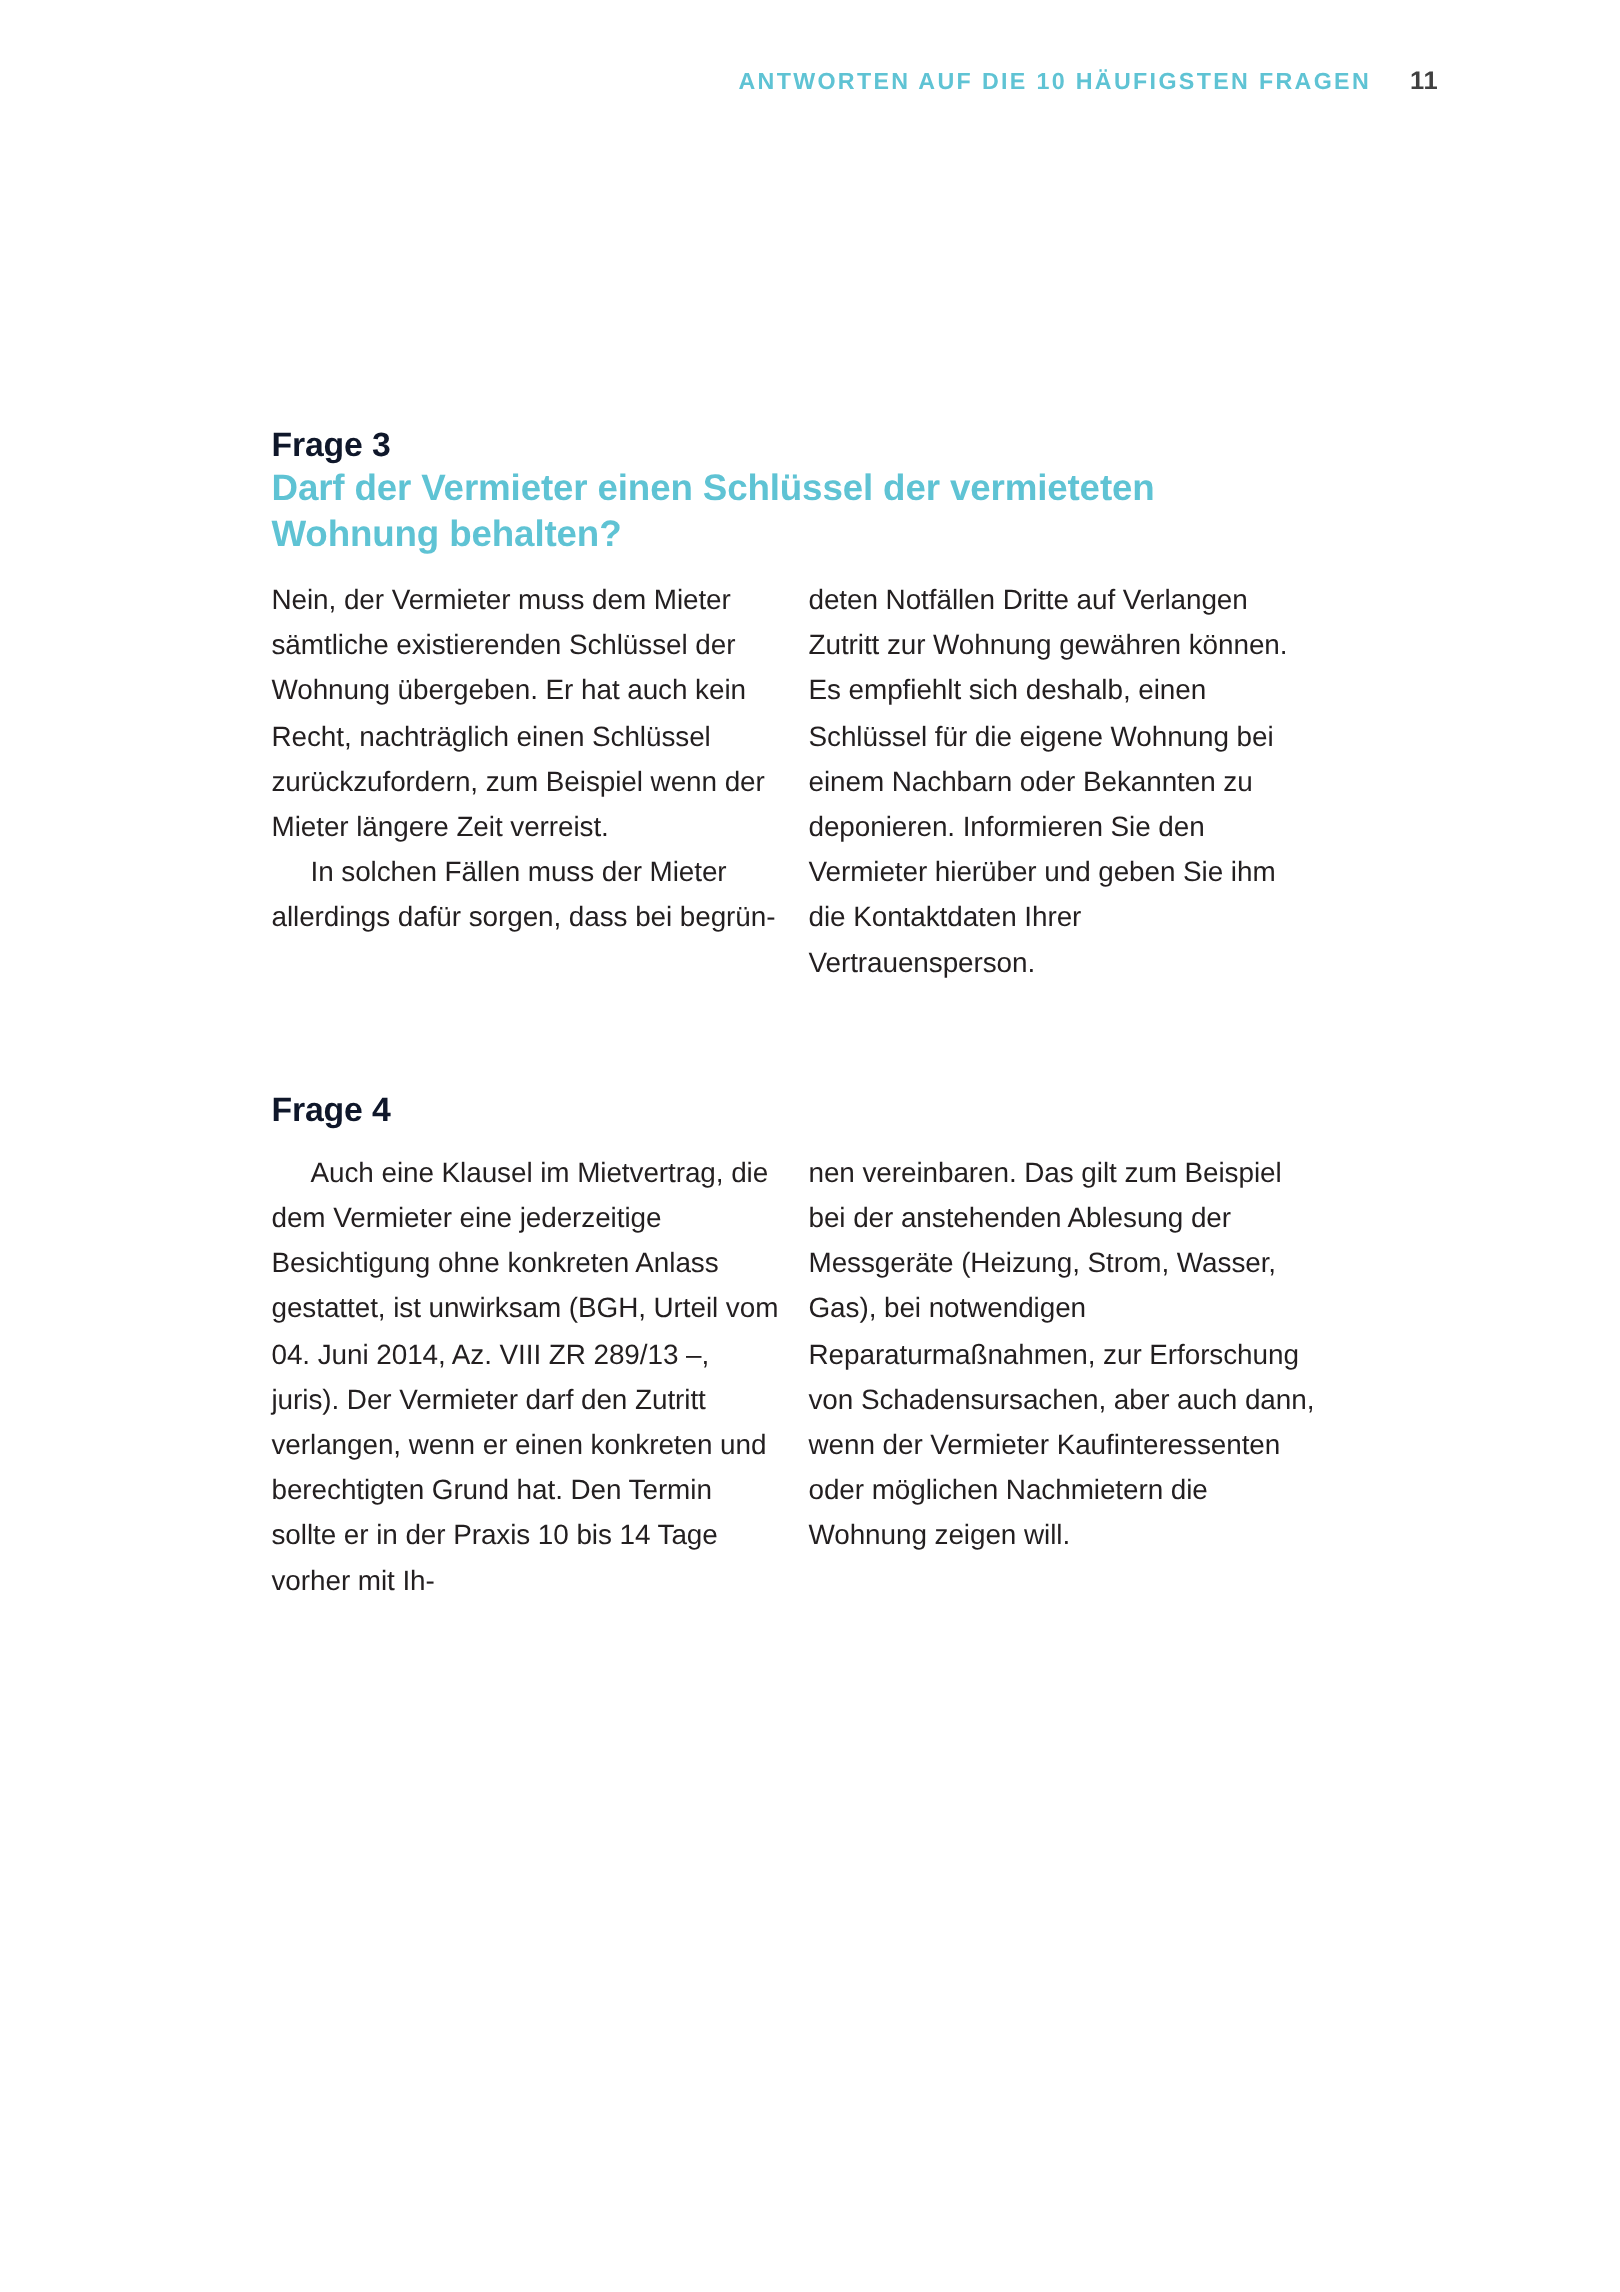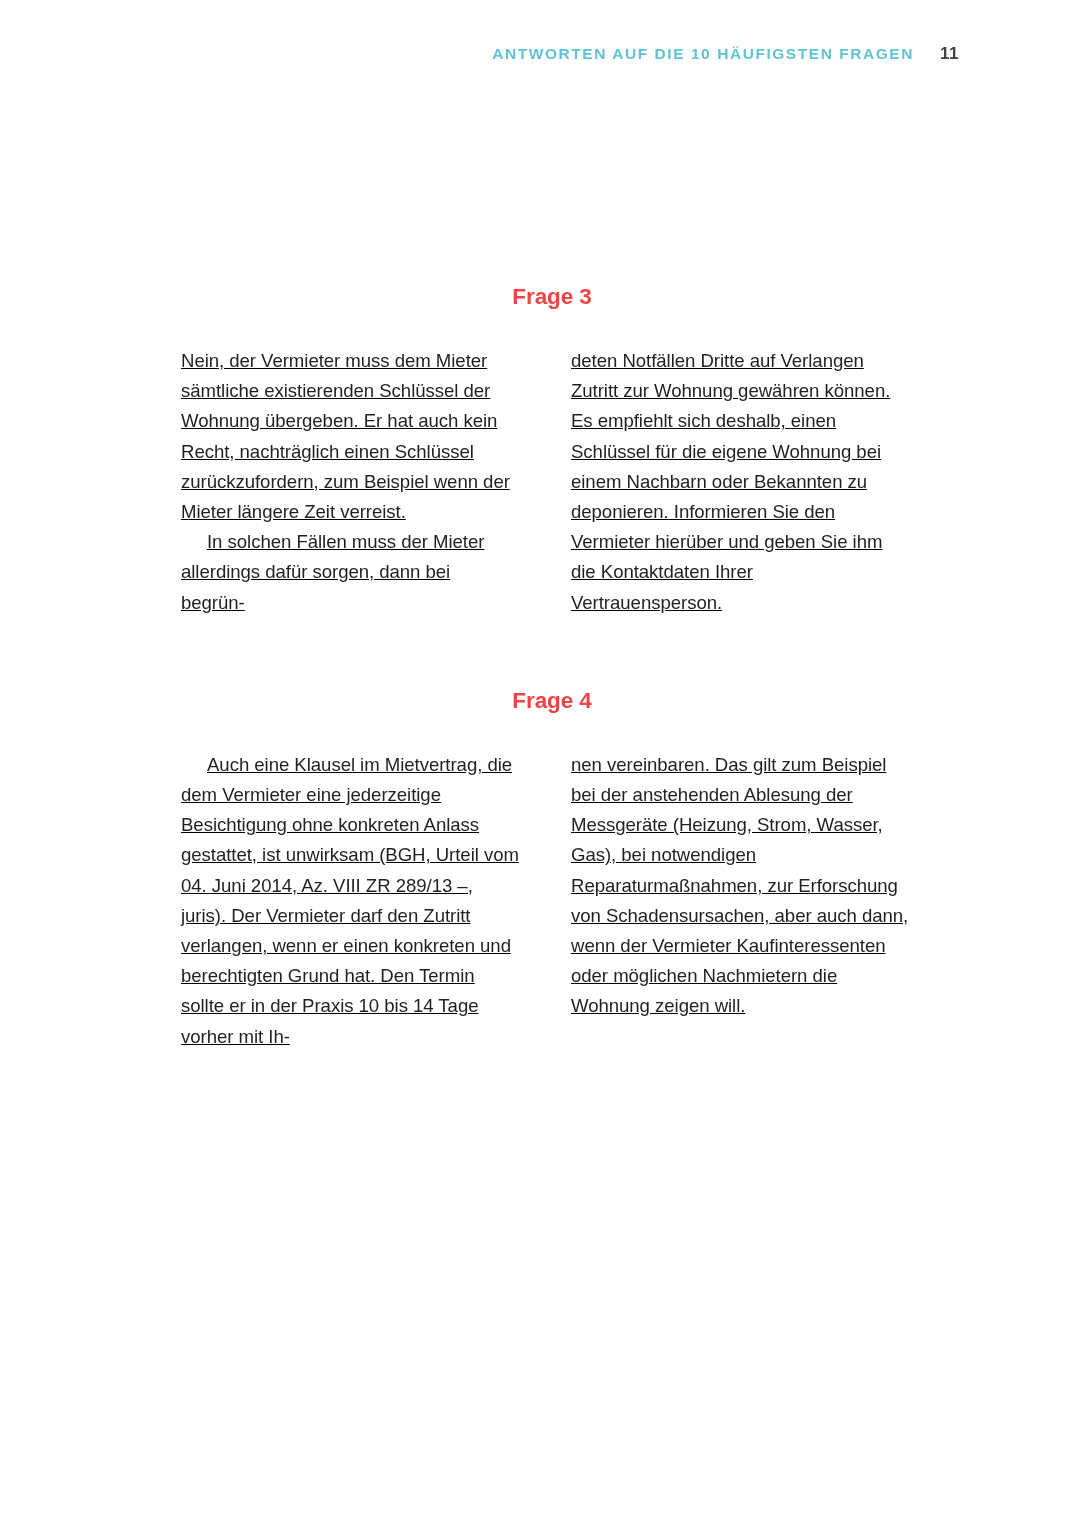--- a/index.html
+++ b/index.html
@@ -52,41 +52,39 @@
     top: 282px;
     width: 742px;
   }
 
   .qblock { margin: 0; }
   .qblock--second { margin-top: 68px; }
 
   .qblock__eyebrow {
     font-size: 22.5px;
     font-weight: bold;
-    color: #ef4444;
+    color: #0f172a;
     line-height: 29px;
     letter-spacing: -0.1px;
     margin: 0;
-    text-align: center;
   }
   .qblock__title {
     font-size: 24.5px;
     font-weight: bold;
     color: #5FC3D4;
     line-height: 30.5px;
     letter-spacing: -0.1px;
     margin: 0;
     max-width: 700px;
   }
 
   .qblock__columns {
-    margin-top: 35px;
+    margin-top: 13px;
     display: flex;
-    gap: 52px;
-    text-decoration: underline;
+    gap: 20px;
   }
   .col {
     width: 338px;
     flex: 0 0 338px;
   }
   .col p {
     margin: 0;
     font-size: 18.6px;
     line-height: 30.2px;
     color: #231F20;
@@ -104,24 +102,25 @@
 
   <header class="running-head">
     <span class="running-head__title">ANTWORTEN AUF DIE 10 HÄUFIGSTEN FRAGEN</span>
     <span class="running-head__pagenum">11</span>
   </header>
 
   <main class="content">
 
     <section class="qblock">
       <div class="qblock__eyebrow">Frage 3</div>
+      <h2 class="qblock__title">Darf der Vermieter einen Schlüssel der vermieteten Wohnung behalten?</h2>
       <div class="qblock__columns">
         <div class="col">
           <p>Nein, der Vermieter muss dem Mieter sämtliche existierenden Schlüssel der Wohnung übergeben. Er hat auch kein Recht, nachträglich einen Schlüssel zurückzufordern, zum Beispiel wenn der Mieter längere Zeit verreist.</p>
-          <p class="indented">In solchen Fällen muss der Mieter allerdings dafür sorgen, dann bei begrün-</p>
+          <p class="indented">In solchen Fällen muss der Mieter allerdings dafür sorgen, dass bei begrün-</p>
         </div>
         <div class="col">
           <p>deten Notfällen Dritte auf Verlangen Zutritt zur Wohnung gewähren können. Es empfiehlt sich deshalb, einen Schlüssel für die eigene Wohnung bei einem Nachbarn oder Bekannten zu deponieren. Informieren Sie den Vermieter hierüber und geben Sie ihm die Kontaktdaten Ihrer Vertrauensperson.</p>
         </div>
       </div>
     </section>
 
     <section class="qblock qblock--second">
       <div class="qblock__eyebrow">Frage 4</div>
       <div class="qblock__columns">

